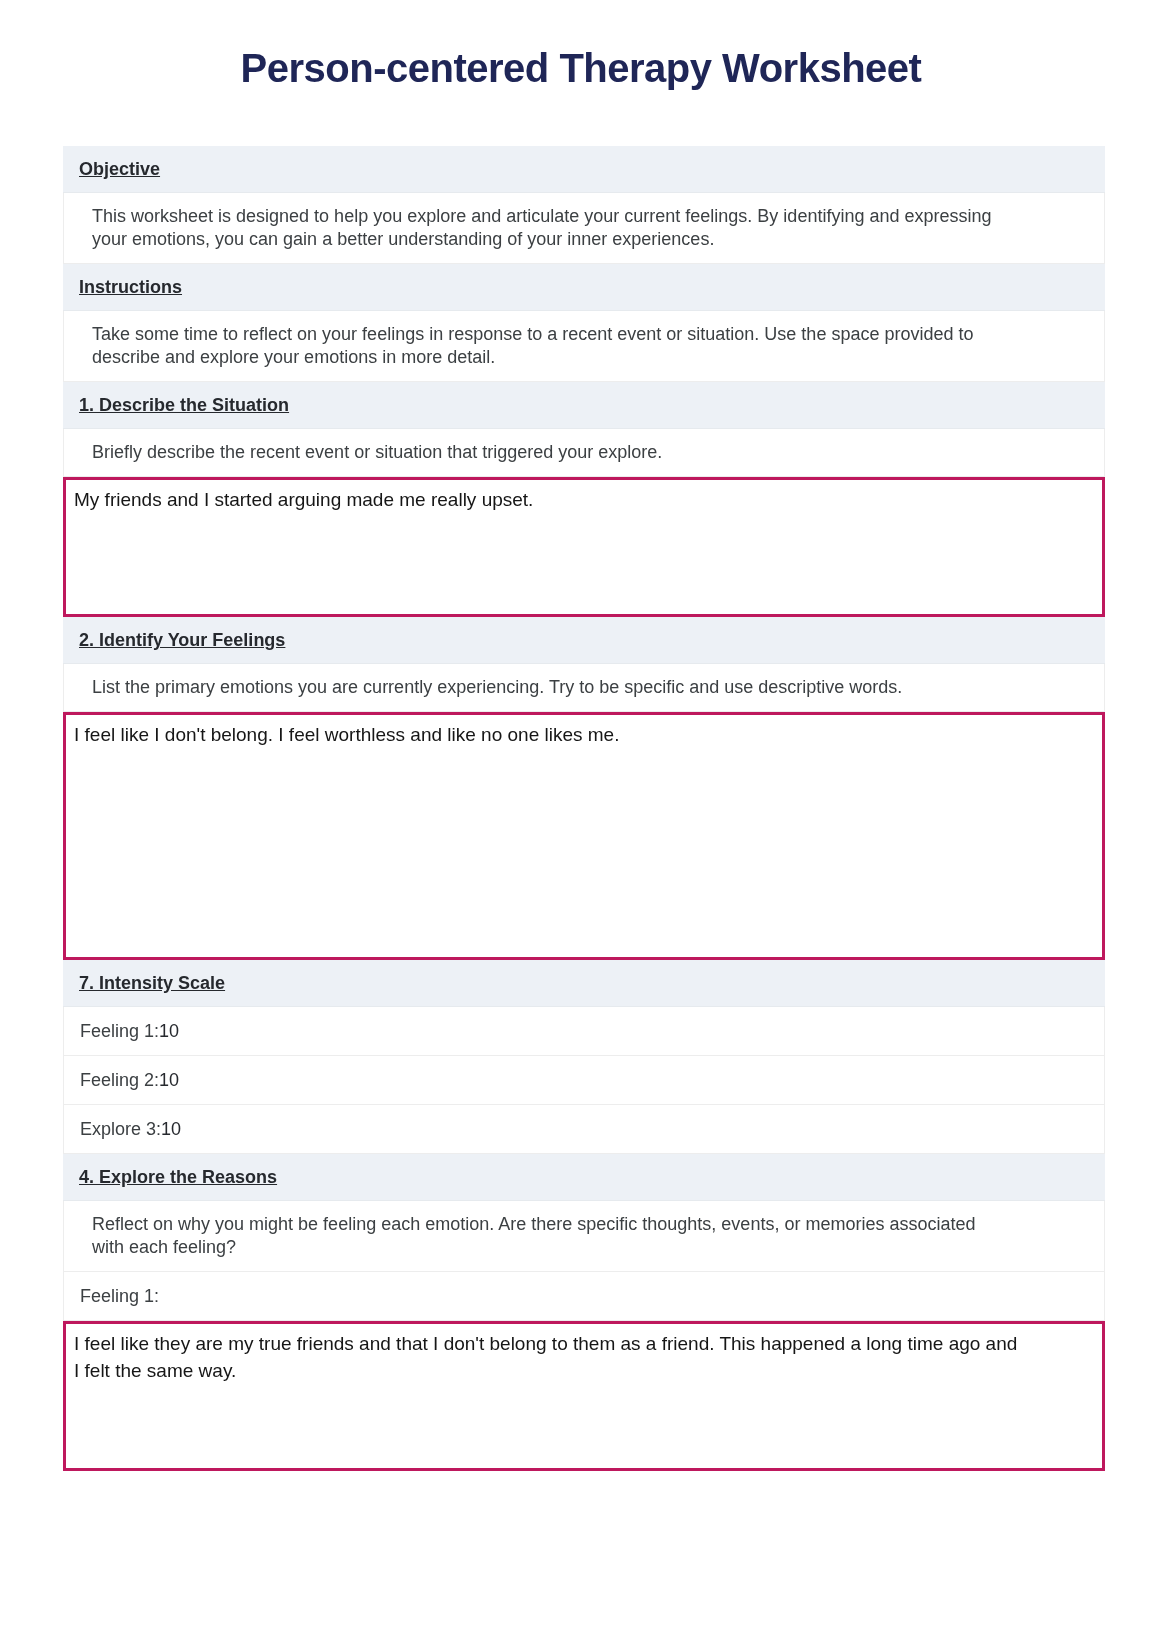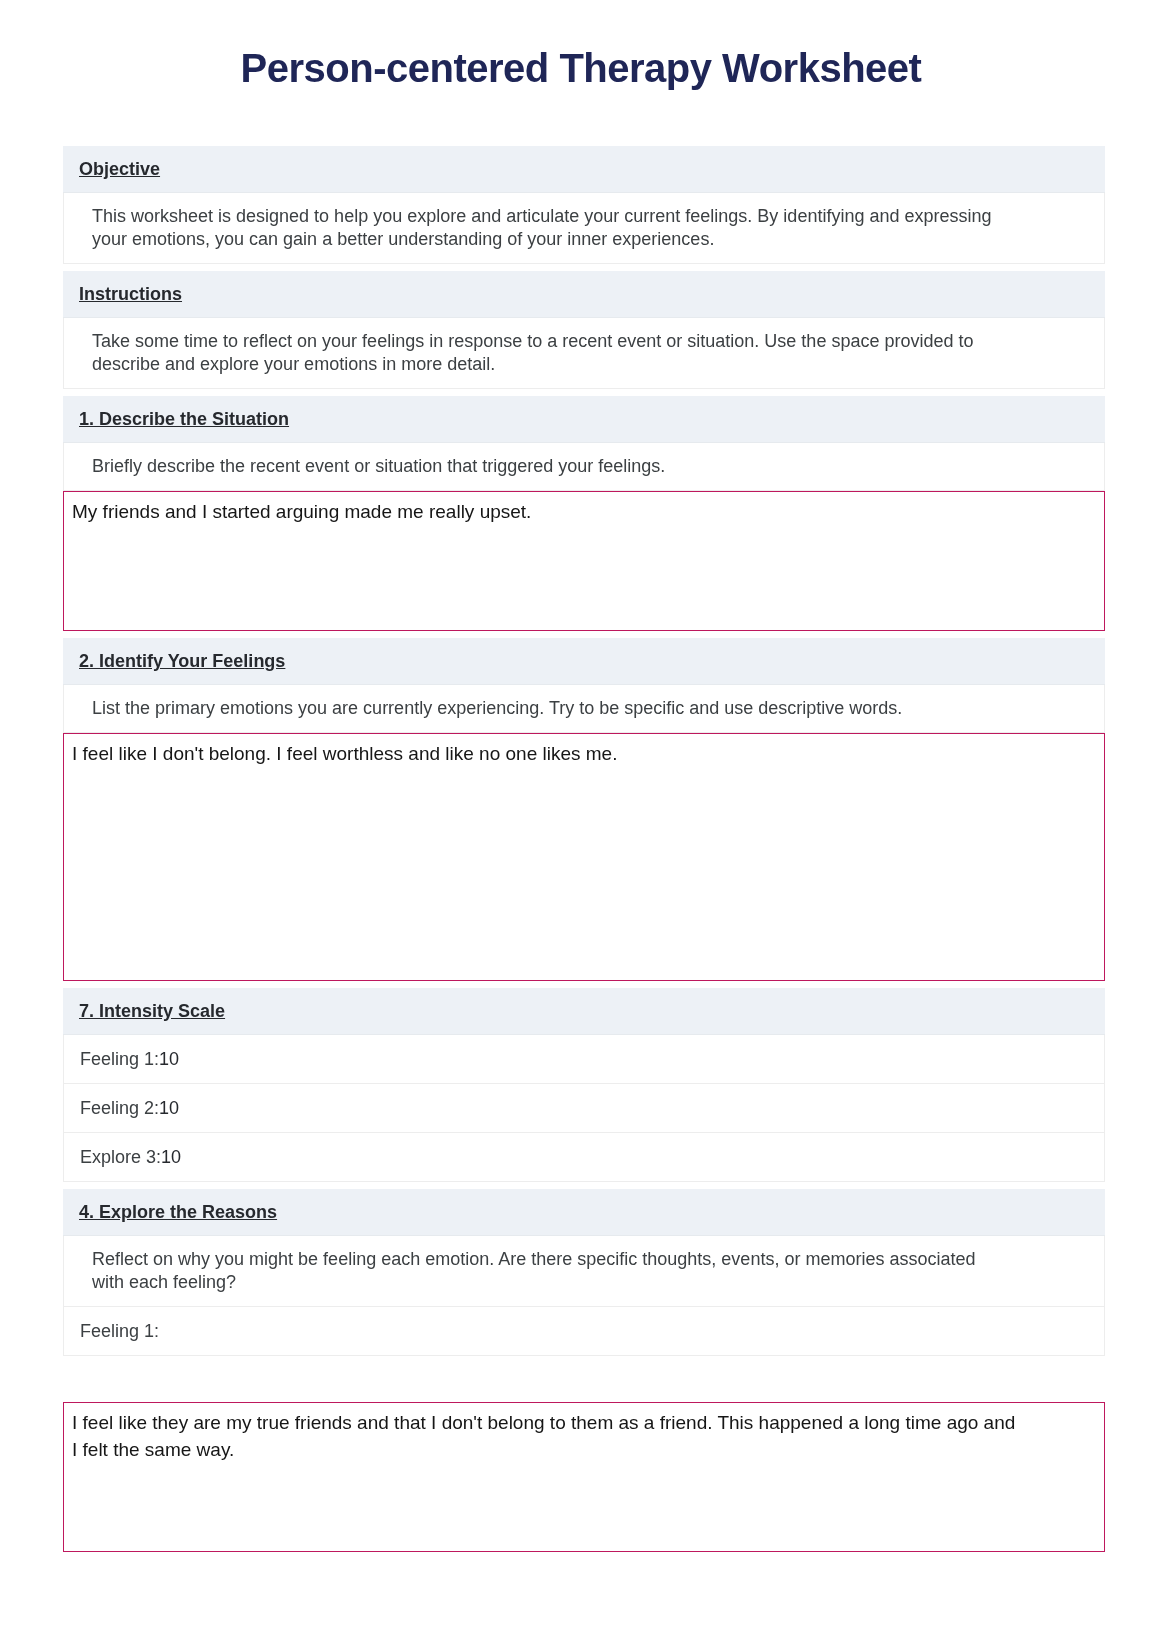--- a/index.html
+++ b/index.html
@@ -31,47 +31,47 @@
     border-bottom: 1px solid #e6eaee;
     padding: 12px 16px;
     box-sizing: border-box;
     min-height: 46px;
     font-size: 18px;
     line-height: 22px;
     font-weight: bold;
     color: #26292e;
     text-decoration: underline;
   }
-  .gap { margin-top: 7px; }
+  .gap { }
   .prompt-row {
     background: #ffffff;
     border-left: 1px solid #ededed;
     border-right: 1px solid #ededed;
     border-bottom: 1px solid #ededed;
     padding: 12px 28px;
     box-sizing: border-box;
     font-size: 18px;
     line-height: 23px;
     color: #3c4043;
   }
   .prompt-row p { margin: 0; max-width: 910px; }
   .answer-box {
     background: #ffffff;
-    border: 1px solid #be185d;
+    border: 3px solid #be185d;
     padding: 6px 8px;
     box-sizing: border-box;
     font-size: 19px;
     line-height: 27px;
     color: #161616;
     cursor: text;
   }
   .answer-box .answer-text { max-width: 950px; }
   .a1 { min-height: 140px; }
   .a2 { min-height: 248px; }
-  .a4 { min-height: 150px; margin-top: 46px; }
+  .a4 { min-height: 150px; }
   .rating-row {
     background: #ffffff;
     border-left: 1px solid #ededed;
     border-right: 1px solid #ededed;
     border-bottom: 1px solid #ededed;
     padding: 13px 16px;
     box-sizing: border-box;
     min-height: 48px;
     font-size: 18px;
     line-height: 22px;
@@ -94,21 +94,21 @@
     <p>This worksheet is designed to help you explore and articulate your current feelings. By identifying and expressing your emotions, you can gain a better understanding of your inner experiences.</p>
   </div>
 
   <div class="hdr-row gap">Instructions</div>
   <div class="prompt-row">
     <p>Take some time to reflect on your feelings in response to a recent event or situation. Use the space provided to describe and explore your emotions in more detail.</p>
   </div>
 
   <div class="hdr-row gap">1. Describe the Situation</div>
   <div class="prompt-row">
-    <p>Briefly describe the recent event or situation that triggered your feelings.</p>
+    <p>Briefly describe the recent event or situation that triggered your explore.</p>
   </div>
   <div class="answer-box a1">
     <div class="answer-text">My friends and I started arguing made me really upset.</div>
   </div>
 
   <div class="hdr-row gap">2. Identify Your Feelings</div>
   <div class="prompt-row">
     <p>List the primary emotions you are currently experiencing. Try to be specific and use descriptive words.</p>
   </div>
   <div class="answer-box a2">

